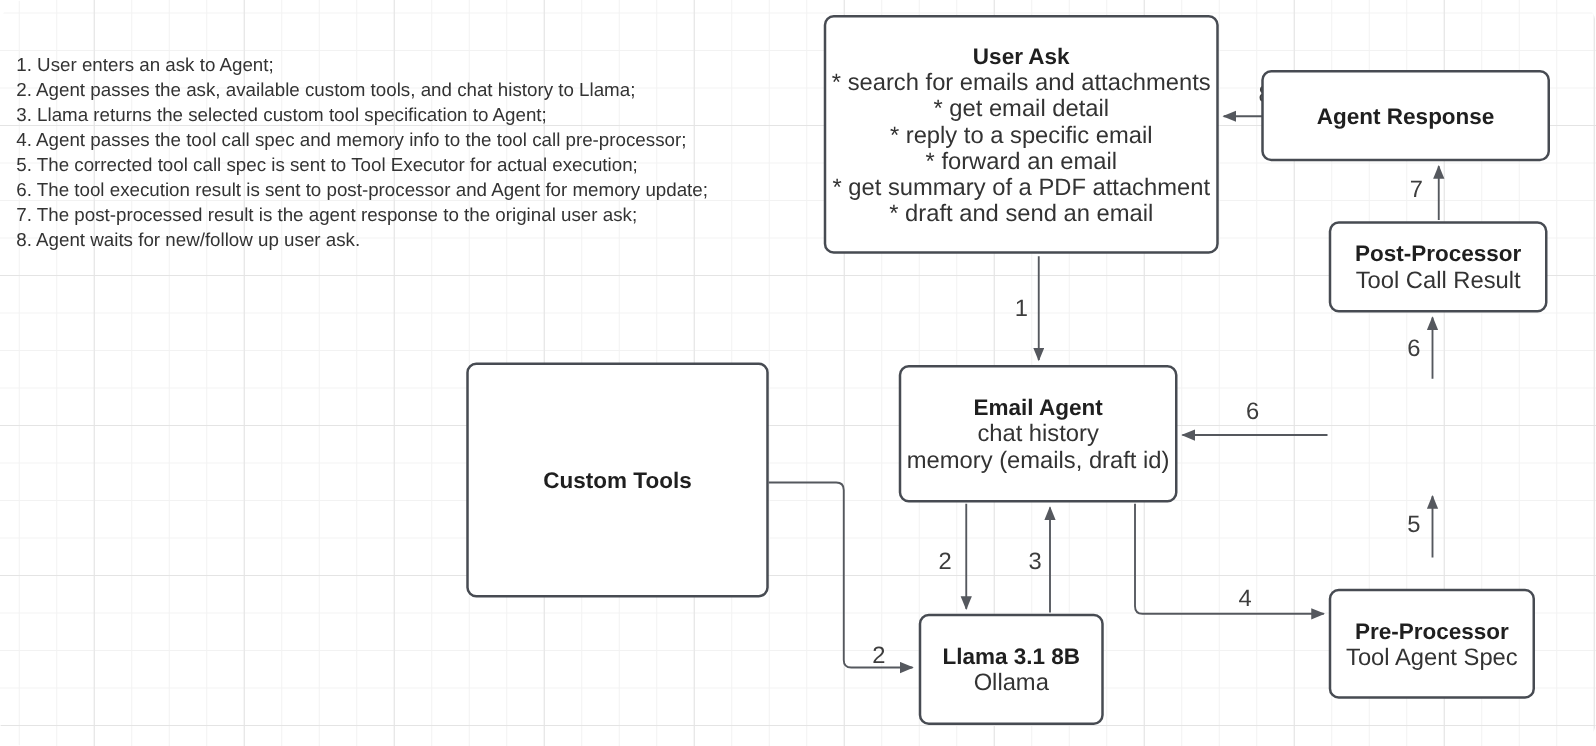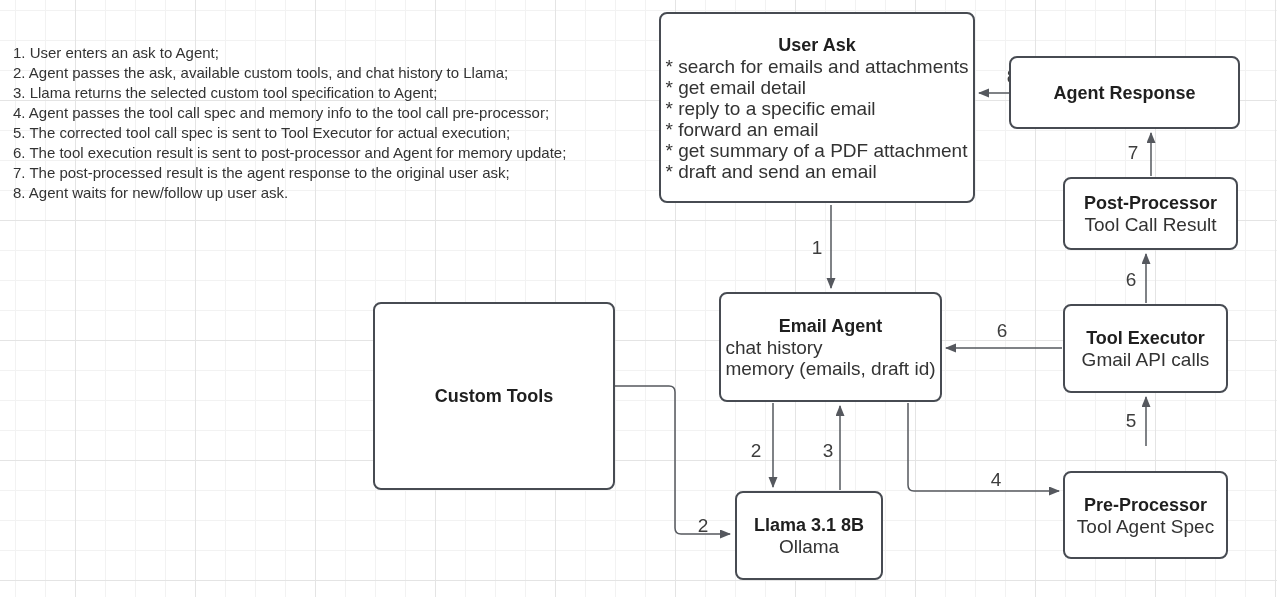--- a/index.html
+++ b/index.html
@@ -19,31 +19,32 @@
     width:1277px;height:597px;
     overflow:hidden;
     background-color:var(--canvas-bg);
     background-image:
       linear-gradient(to right, var(--grid-major) 1px, transparent 1px),
       linear-gradient(to bottom, var(--grid-major) 1px, transparent 1px),
       linear-gradient(to right, var(--grid-minor) 1px, transparent 1px),
       linear-gradient(to bottom, var(--grid-minor) 1px, transparent 1px);
     background-size:120px 120px,120px 120px,30px 30px,30px 30px;
     background-position:75px 0,0 100px,15px 0,0 10px;
+    border-radius:21px;
   }
   #steps{
     position:absolute;left:13px;top:43px;width:650px;
     font-size:15px;line-height:20px;color:var(--text);
     white-space:nowrap;
   }
   .node{
     position:absolute;box-sizing:border-box;
     background:#ffffff;border:2px solid var(--stroke);border-radius:8px;
     display:flex;flex-direction:column;justify-content:center;align-items:center;
-    color:var(--text);font-size:15px;line-height:21px;
+    text-align:center;color:var(--text);font-size:15px;line-height:21px;
   }
   .node .title{font-weight:bold;font-size:18px;color:var(--title);line-height:22px;}
   .node .sub, .node .lines{font-size:19px;color:var(--text);}
   svg.connectors{position:absolute;left:0;top:0;pointer-events:none;}
   svg.connectors path.edge{fill:none;stroke:var(--connector);stroke-width:1.5;pointer-events:stroke;}
   svg.connectors marker path{fill:var(--connector);stroke:none;}
   .edge-label{
     position:absolute;transform:translate(-50%,-50%);
     font-size:19px;color:var(--label);line-height:19px;
   }
@@ -107,39 +108,35 @@
 
   <div class="node" style="left:1009px;top:56px;width:231px;height:73px">
     <div class="title">Agent Response</div>
   </div>
 
   <div class="node" style="left:1063px;top:177px;width:175px;height:73px">
     <div class="title">Post-Processor</div>
     <div class="sub">Tool Call Result</div>
   </div>
 
-  <div class="node" style="left:1063px;top:304px;width:165px;height:89px">
-    <div class="title">Tool Executor</div>
-    <div class="sub">Gmail API calls</div>
-  </div>
 
   <div class="node" style="left:1063px;top:471px;width:165px;height:88px">
     <div class="title">Pre-Processor</div>
     <div class="sub">Tool Agent Spec</div>
   </div>
 
   <div class="node" style="left:719px;top:292px;width:223px;height:110px">
     <div class="title">Email Agent</div>
     <div class="lines">
         <div>chat history</div>
         <div>memory (emails, draft id)</div>
       </div>
   </div>
 
-  <div class="node" style="left:373px;top:302px;width:242px;height:188px">
+  <div class="node" style="left:373px;top:290px;width:242px;height:188px">
     <div class="title">Custom Tools</div>
   </div>
 
   <div class="node" style="left:735px;top:491px;width:148px;height:89px">
     <div class="title">Llama 3.1 8B</div>
     <div class="sub">Ollama</div>
   </div>
 
 </div>
 

